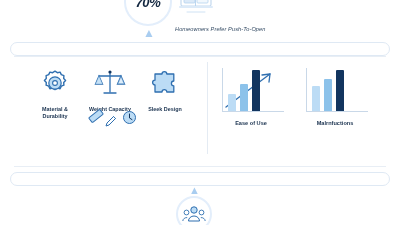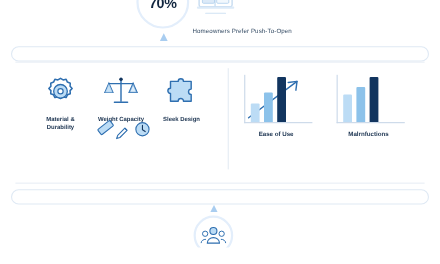--- a/index.html
+++ b/index.html
@@ -20,20 +20,21 @@
     width: 400px;
     height: 225px;
   }
 
   
   .top-band {
     position: absolute;
     left: 0; top: 0;
     width: 400px;
     height: 48px;
+    font-style: italic;
   }
   .pct-circle {
     position: absolute;
     left: 124px;
     top: -22px;
     width: 48px;
     height: 48px;
     border-radius: 50%;
     background: #ffffff;
     border: 2px solid #e3eefb;

